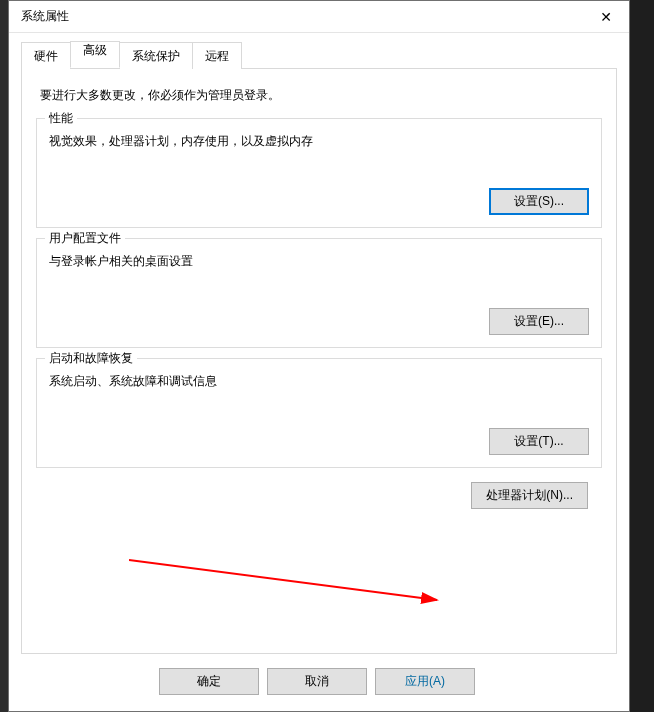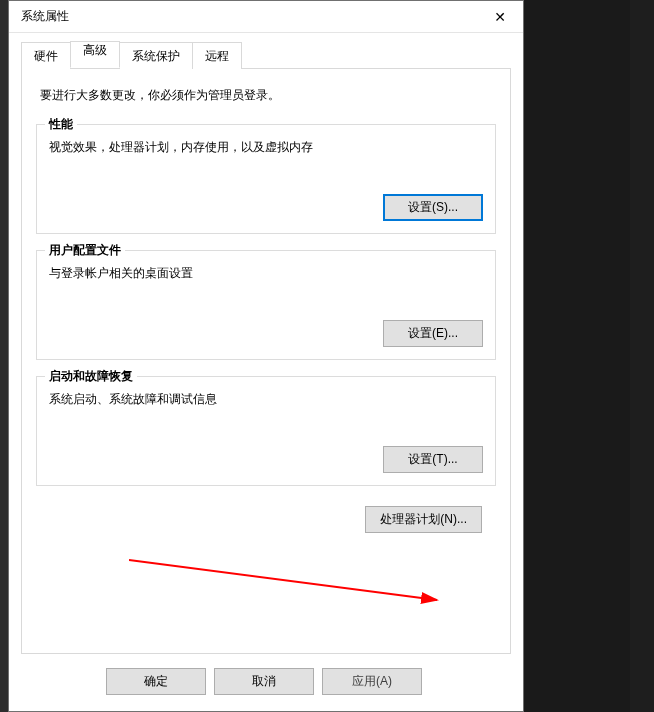--- a/index.html
+++ b/index.html
@@ -19,21 +19,21 @@
     }
     .right-edge {
       position: absolute;
       right: 0; top: 0;
       width: 24px; height: 712px;
       background: #1e1e1e;
     }
     .window {
       position: absolute;
       left: 8px; top: 0;
-      width: 516px;
+      width: 622px;
       height: 712px;
       background: #ffffff;
       border: 1px solid #707070;
       display: flex;
       flex-direction: column;
     }
     .titlebar {
       height: 32px;
       display: flex;
       align-items: center;
@@ -81,40 +81,39 @@
     .tab:not(.active) {
       background: #ffffff;
     }
     .tab-content {
       border: 1px solid #d9d9d9;
       border-top: none;
       flex: 1;
       padding: 18px 14px 14px 14px;
       display: flex;
       flex-direction: column;
-      gap: 16px;
+      gap: 10px;
     }
     .admin-note {
       color: #000;
       margin-bottom: 4px;
       padding-left: 4px;
     }
     .groupbox {
       border: 1px solid #dcdcdc;
       position: relative;
       padding: 14px 12px 12px 12px;
     }
     .group-legend {
       position: absolute;
       top: -9px;
       left: 8px;
       background: #fff;
       padding: 0 4px;
       color: #000;
-      font-weight: bold;
     }
     .group-desc {
       color: #000;
       margin-bottom: 38px;
     }
     .group-desc.short { margin-bottom: 38px; }
     .btn-row {
       display: flex;
       justify-content: flex-end;
     }
@@ -127,21 +126,21 @@
       font-family: inherit;
       font-size: 12px;
       color: #000;
       padding: 0 14px;
     }
     .btn.focused {
       border: 2px solid #0078d7;
       background: #e1e1e1;
     }
     .btn.disabled {
-      color: #404040;
+      color: #0369a1;
       cursor: default;
     }
     .env-row {
       display: flex;
       justify-content: flex-end;
       padding: 4px 14px 0 0;
     }
     .bottom-row {
       display: flex;
       justify-content: center;

